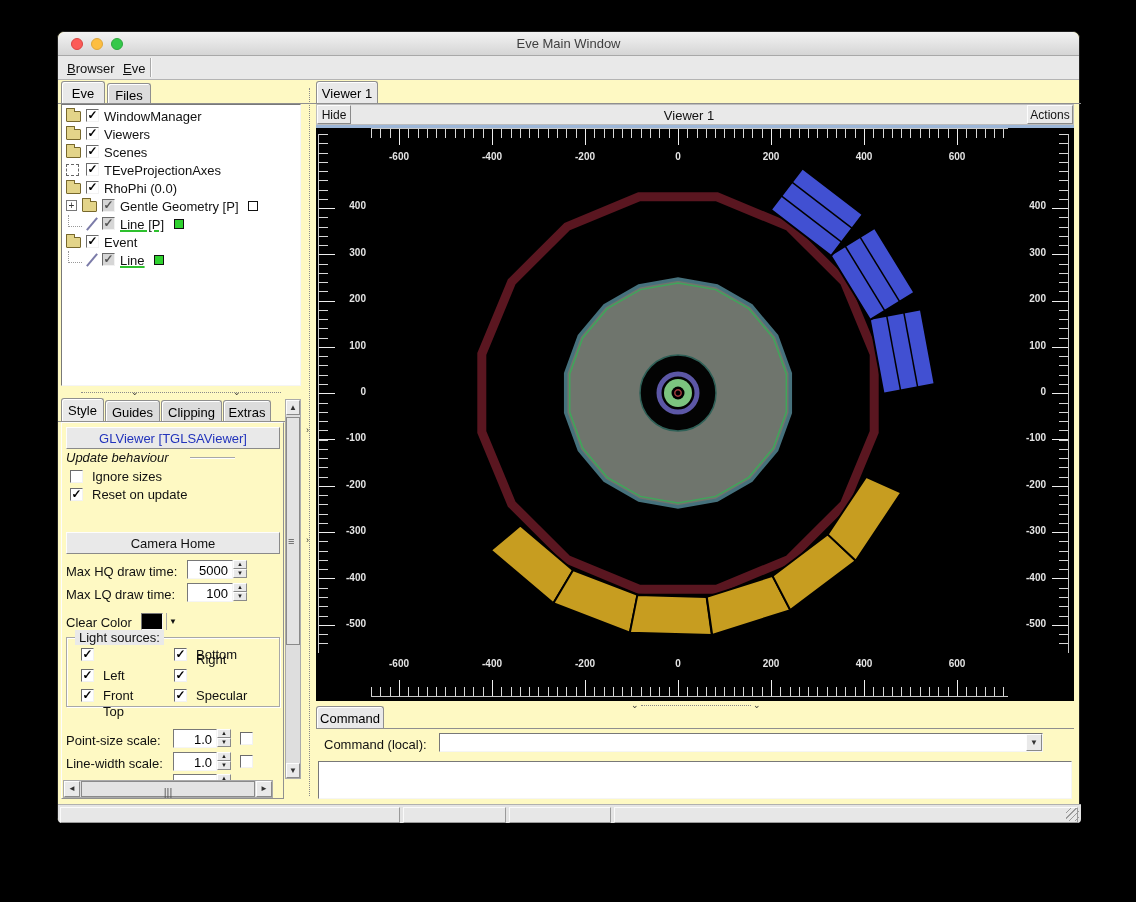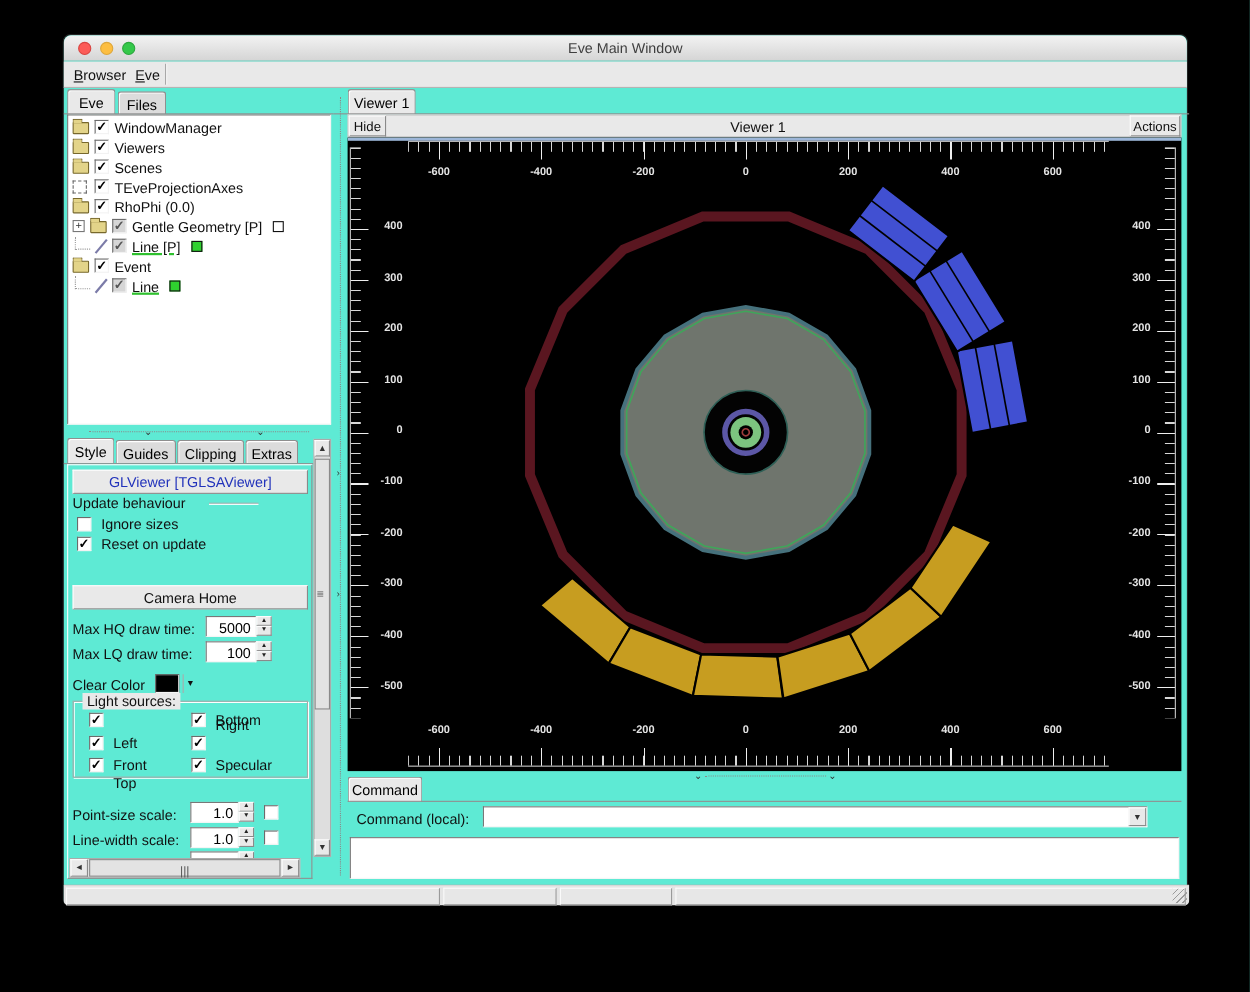--- a/index.html
+++ b/index.html
@@ -1,19 +1,19 @@
 <!DOCTYPE html>
 <html><head>
 <meta charset="utf-8">
 <style>
   * { margin:0; padding:0; box-sizing:border-box; }
   html,body { width:1136px; height:902px; background:#000; font-family:"Liberation Sans",sans-serif; }
   .abs { position:absolute; }
   #window { position:absolute; left:57px; top:31px; width:1023px; height:791px;
-            background:#5eead4; border:1px solid #222; border-radius:7px 7px 4px 4px; }
+            background:#fef9c3; border:1px solid #222; border-radius:7px 7px 4px 4px; }
   
   .titlebar { position:absolute; left:0; top:0; width:100%; height:24px;
               background:linear-gradient(#f3f3f3,#d5d5d5); border-bottom:1px solid #a8a8a8;
               border-radius:7px 7px 0 0; }
   .light { position:absolute; top:6px; width:12px; height:12px; border-radius:50%; }
   .title-text { position:absolute; width:100%; top:4px; text-align:center; font-size:13px; color:#3e3e3e; }
   
   .menubar { position:absolute; left:0; top:24px; width:100%; height:24px; background:#e9e9e9;
              border-bottom:1px solid #b4b4b4; }
   .menu-item { position:absolute; top:3px; font-size:13px; color:#111; padding:2px 4px; }
@@ -173,21 +173,21 @@
 
   <div class="tab" style="left:3px; top:366px; width:43px;">Style</div>
   <div class="tab inactive" style="left:47px; top:366px; width:55px;">Guides</div>
   <div class="tab inactive" style="left:103px; top:366px; width:61px;">Clipping</div>
   <div class="tab inactive" style="left:165px; top:366px; width:48px;">Extras</div>
   <div class="tabline" style="left:0; top:389px; width:227px;"></div>
 
   <div class="abs frame" style="left:3px; top:390px; width:223px; height:377px; overflow:hidden;">
     <button class="btn abs" style="left:4px; top:4px; width:214px; height:22px; color:#2233bb;">GLViewer [TGLSAViewer]</button>
 
-    <span class="label13" style="left:4px; top:27px;">Update behaviour</span>
+    <span class="label13" style="left:4px; top:27px;font-style:italic;">Update behaviour</span>
     <span class="abs" style="left:128px; top:34px; width:45px; border-top:1px solid #a8a8a8; border-bottom:1px solid #fff;"></span>
 
     <span class="cb" style="left:8px; top:47px;"></span>
     <span class="cblabel" style="left:30px; top:46px;">Ignore sizes</span>
     <span class="cb checked" style="left:8px; top:65px;"></span>
     <span class="cblabel" style="left:30px; top:64px;">Reset on update</span>
 
     <button class="btn abs" style="left:4px; top:109px; width:214px; height:22px;">Camera Home</button>
 
     <span class="label13" style="left:4px; top:141px;">Max HQ draw time:</span>

